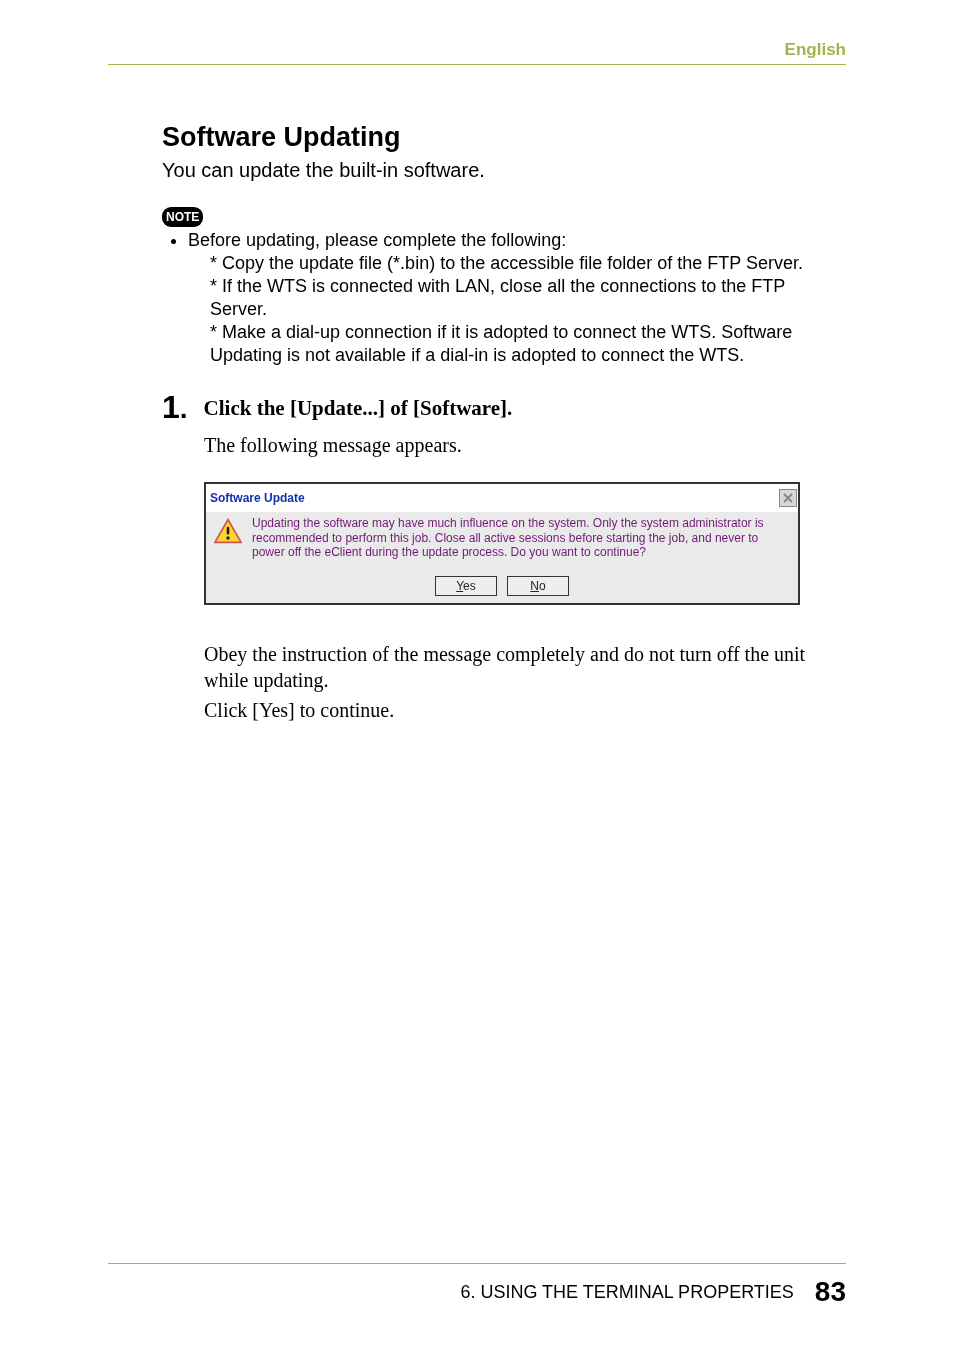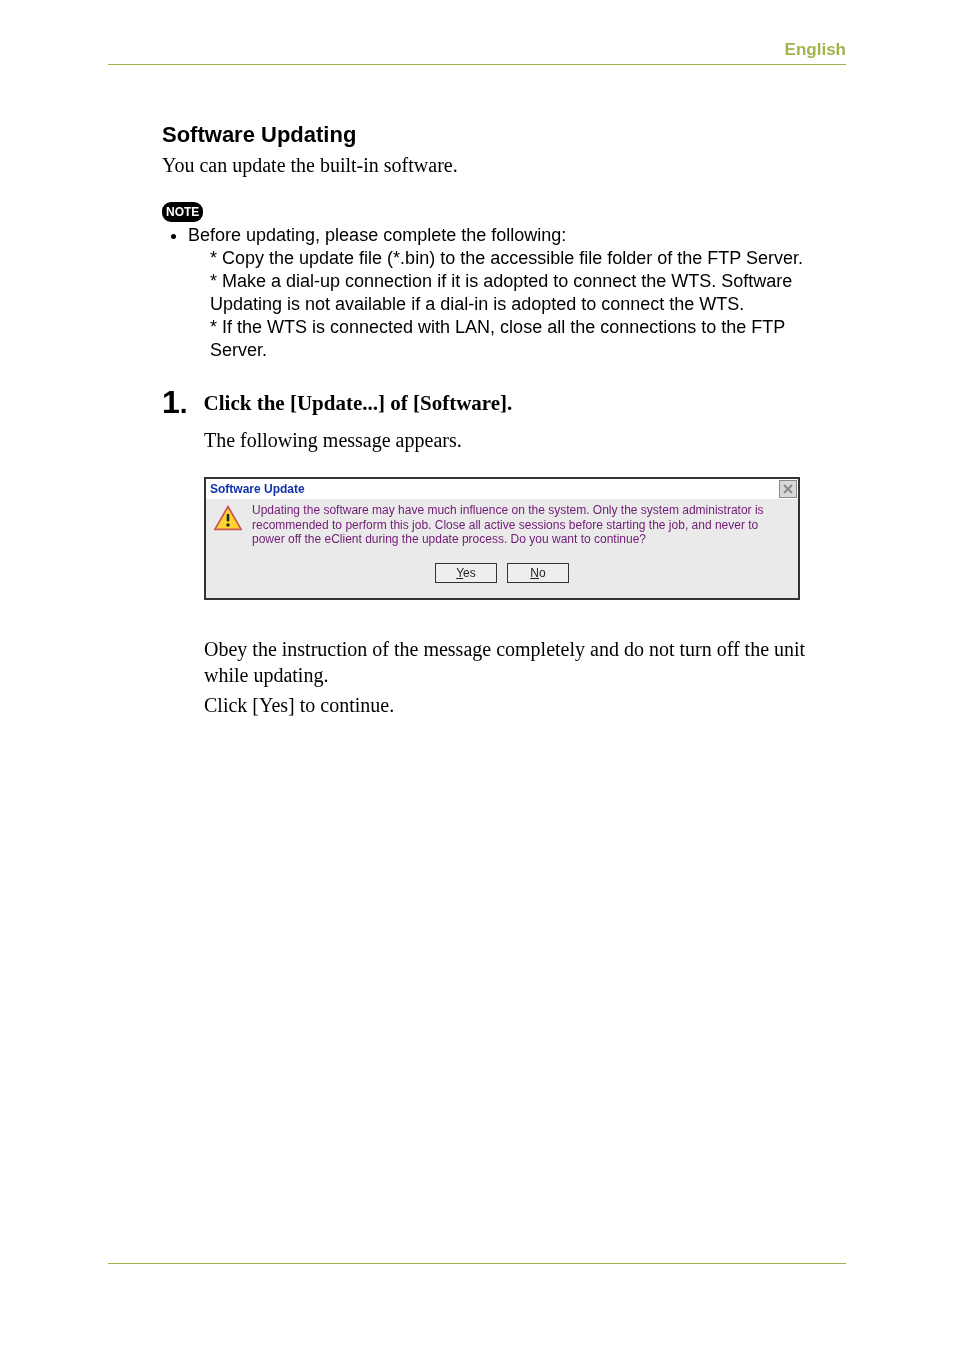--- a/index.html
+++ b/index.html
@@ -36,25 +36,25 @@
   }
   .body {
     position: absolute;
     top: 122px;
     left: 162px;
     right: 108px;
   }
   .h2 {
     font-family: Arial, Helvetica, sans-serif;
     font-weight: bold;
-    font-size: 22px;
+    font-size: 27px;
     margin: 0 0 6px 0;
   }
   .intro {
-    font-family: Liberation Serif, serif;
+    font-family: Liberation Sans, sans-serif;
     font-size: 20px;
     margin: 0 0 25px 0;
   }
   .note-badge {
     display: inline-block;
     background: #000;
     color: #fff;
     font-family: Arial, Helvetica, sans-serif;
     font-weight: bold;
     font-size: 12px;
@@ -109,21 +109,21 @@
     width: 596px;
     height: 123px;
     border: 2px solid #333;
     background: #eaeaea;
     box-sizing: border-box;
     font-family: Tahoma, Arial, sans-serif;
     font-size: 12px;
     color: #222;
   }
   .titlebar {
-    height: 20px;
+    height: 28px;
     background: #fff;
     display: flex;
     align-items: center;
     justify-content: space-between;
     padding: 0 0 0 4px;
     box-sizing: border-box;
     border-bottom: 1px solid rgba(0,0,0,0);
   }
   .titlebar-title {
     color: #1133aa;
@@ -225,22 +225,22 @@
 
     <h2 class="h2">Software Updating</h2>
     <p class="intro">You can update the built-in software.</p>
 
     <div>
       <span class="note-badge">NOTE</span>
       <ul class="note-list">
         <li>
           <span>Before updating, please complete the following:</span>
           <div class="note-sub">* Copy the update file (*.bin) to the accessible file folder of the FTP Server.</div>
+          <div class="note-sub">* If the WTS is connected with LAN, close all the connections to the FTP Server.</div>
           <div class="note-sub">* Make a dial-up connection if it is adopted to connect the WTS.  Software Updating is not available if a dial-in is adopted to connect the WTS.</div>
-          <div class="note-sub">* If the WTS is connected with LAN, close all the connections to the FTP Server.</div>
         </li>
       </ul>
     </div>
 
     <div class="step-line">
       <span class="step-num">1</span><span class="step-dot">.</span>
       <span class="step-text">Click the [Update...] of [Software].</span>
     </div>
 
     <div class="step-body">
@@ -281,14 +281,18 @@
     </div>
 
     <div class="step-body">
       <p style="margin:0 0 4px 0;">Obey the instruction of the message completely and do not turn off the unit while updating.</p>
       <p style="margin:0;">Click [Yes] to continue.</p>
     </div>
 
   </div>
 
   <div class="footer-rule"></div>
+  <div class="footer">
+    <span>6. USING THE TERMINAL PROPERTIES</span>
+    <span class="pagenum">83</span>
+  </div>
 
 </div>
 
 </body></html>

